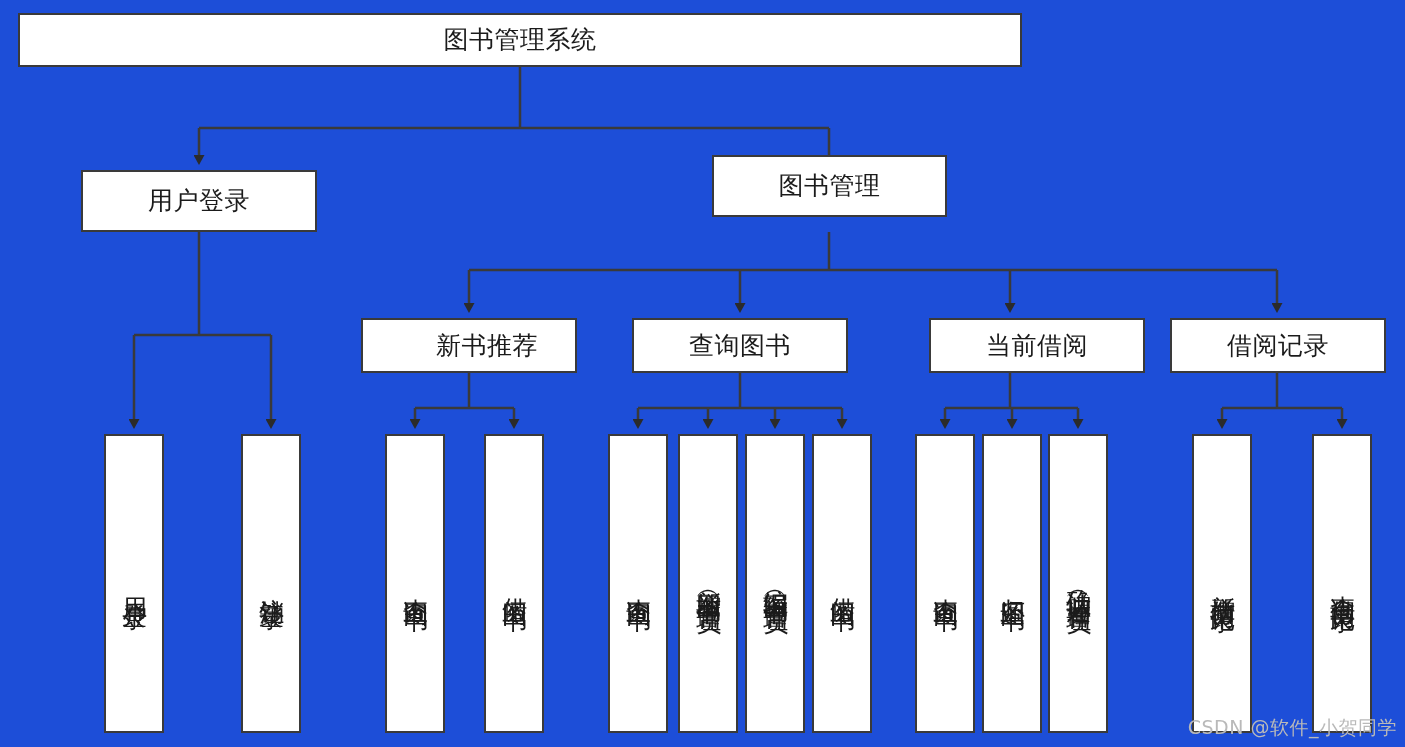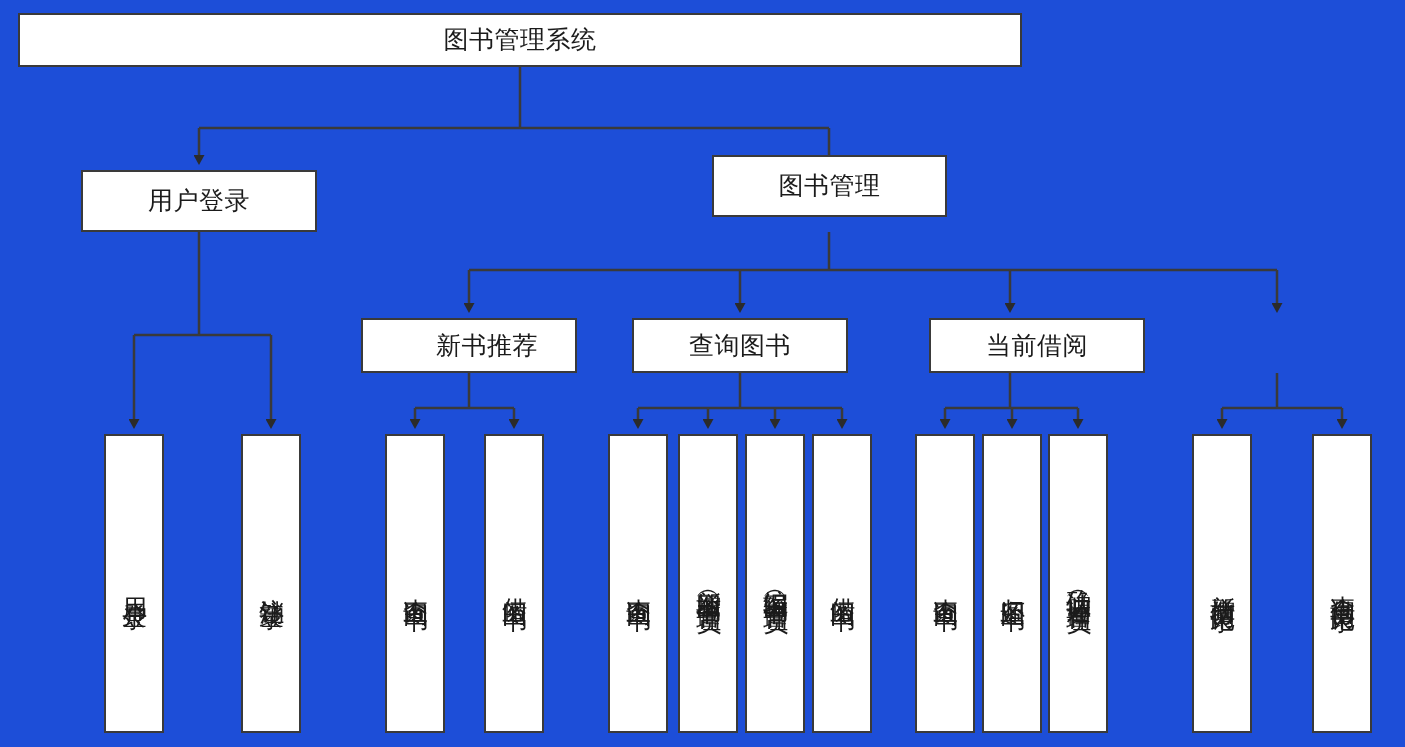--- a/index.html
+++ b/index.html
@@ -141,20 +141,23 @@
 
   <div class="node horiz" style="left:361px; top:318px; width:216px; height:55px;padding-left:36px;">
     <span class="lbl">新书推荐</span>
   </div>
   <div class="node horiz" style="left:632px; top:318px; width:216px; height:55px;">
     <span class="lbl">查询图书</span>
   </div>
   <div class="node horiz" style="left:902px; top:318px; width:216px; height:55px;margin-left:27px;">
     <span class="lbl">当前借阅</span>
   </div>
+  <div class="node horiz" style="left:1170px; top:318px; width:216px; height:55px;">
+    <span class="lbl">借阅记录</span>
+  </div>
 
   <div class="node vert" style="left:104px; top:434px; width:60px; height:299px;">
     <span class="lbl">用户登录</span>
   </div>
   <div class="node vert" style="left:241px; top:434px; width:60px; height:299px;">
     <span class="lbl">注销登录</span>
   </div>
   <div class="node vert" style="left:385px; top:434px; width:60px; height:299px;">
     <span class="lbl">查询图书</span>
   </div>
@@ -182,14 +185,15 @@
   <div class="node vert" style="left:1048px; top:434px; width:60px; height:299px;">
     <span class="lbl">确认归还（管理员）</span>
   </div>
   <div class="node vert" style="left:1192px; top:434px; width:60px; height:299px;">
     <span class="lbl">新增借阅记录</span>
   </div>
   <div class="node vert" style="left:1312px; top:434px; width:60px; height:299px;">
     <span class="lbl">查询借阅记录</span>
   </div>
 
+  <div class="watermark">CSDN @软件_小贺同学</div>
 
 </div>
 
 </body></html>

